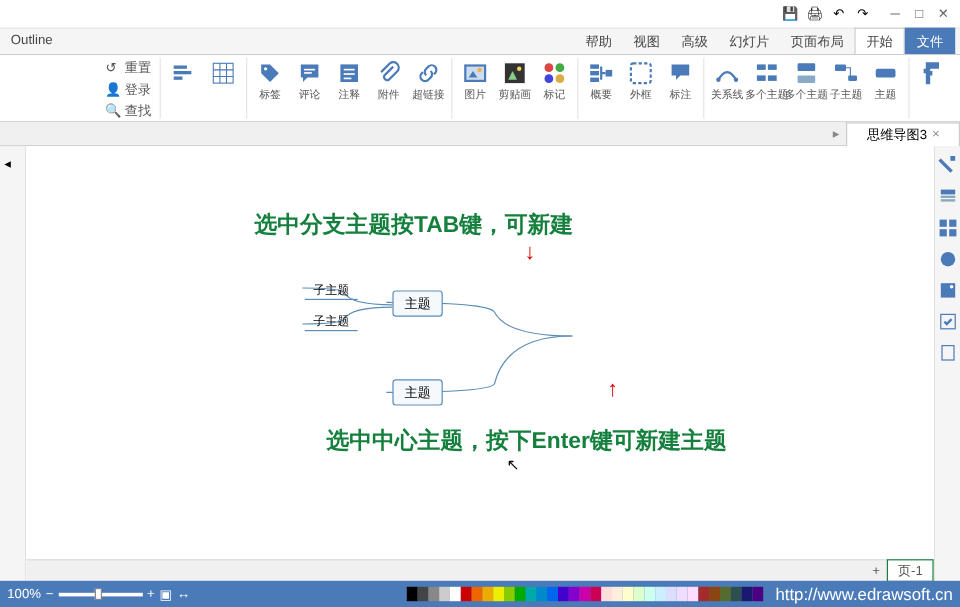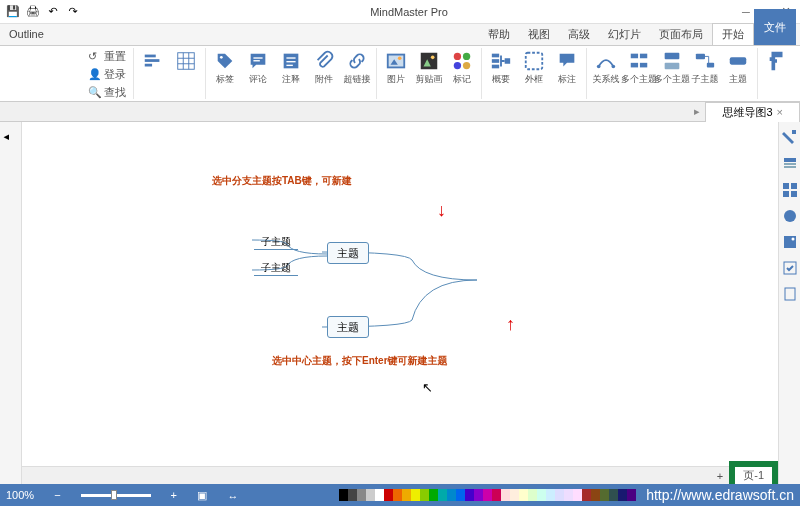--- a/index.html
+++ b/index.html
@@ -5,21 +5,21 @@
 *{margin:0;padding:0;box-sizing:border-box;font-family:'Microsoft YaHei',Arial,sans-serif;font-size:11px;}
 body{width:800px;height:506px;background:#fff;overflow:hidden;position:relative;direction:rtl;}
 body *{direction:ltr;}
 .titlebar{height:24px;background:#fff;display:flex;align-items:center;border-bottom:1px solid #e0e0e0;flex-direction:row-reverse;}
 .titlebar-title{flex:1;text-align:center;color:#444;}
 .win-controls{display:flex;gap:8px;padding:0 8px;}
 .win-btn{width:12px;height:12px;display:flex;align-items:center;justify-content:center;color:#666;cursor:pointer;}
 .qat{display:flex;gap:6px;padding:0 6px;}
 .qat-icon{width:14px;height:14px;display:flex;align-items:center;justify-content:center;}
 .tabbar{height:22px;background:#f5f5f5;display:flex;align-items:flex-end;border-bottom:1px solid #ccc;flex-direction:row-reverse;padding-right:4px;}
-.file-btn{background:#4a7ab8;color:#fff;padding:3px 10px;height:36px;display:flex;align-items:center;}
+.file-btn{background:#4a7ab8;color:#fff;padding:3px 10px;height:22px;display:flex;align-items:center;}
 .tab{padding:3px 9px;color:#444;height:22px;display:flex;align-items:center;cursor:pointer;}
 .tab.active{background:#fff;border:1px solid #ccc;border-bottom:none;}
 .ribbon{height:56px;background:#fff;border-bottom:1px solid #ccc;display:flex;flex-direction:row-reverse;padding:2px 4px;}
 .rgroup{display:flex;flex-direction:column;align-items:center;padding:0 4px;border-left:1px solid #e5e5e5;}
 .rgroup:last-child{border-left:none;}
 .rrow{display:flex;gap:3px;flex-direction:row-reverse;}
 .rbig{width:30px;height:38px;display:flex;flex-direction:column;align-items:center;justify-content:flex-start;cursor:pointer;padding-top:2px;}
 .rbig .icn{width:22px;height:22px;}
 .rbig .lbl{font-size:9px;color:#555;margin-top:1px;white-space:nowrap;}
 .rstack{display:flex;flex-direction:column;gap:1px;}
@@ -31,45 +31,44 @@
 .workspace{position:absolute;top:122px;bottom:22px;left:22px;right:22px;background:#fff;}
 .rightbar{position:absolute;top:122px;bottom:22px;right:0;width:22px;background:#f5f5f5;border-left:1px solid #ddd;display:flex;flex-direction:column;align-items:center;padding-top:8px;gap:10px;}
 .rightbar .tool{width:16px;height:16px;cursor:pointer;}
 .leftbar{position:absolute;top:122px;bottom:22px;left:0;width:22px;background:#f5f5f5;border-right:1px solid #ddd;display:flex;flex-direction:column;align-items:center;padding-top:8px;gap:12px;}
 .leftbar .tool{width:14px;height:14px;cursor:pointer;}
 .canvas{position:absolute;inset:0;background:#fff;}
 .node{position:absolute;border:1px solid #5b8db8;border-radius:3px;display:flex;align-items:center;justify-content:center;font-size:11px;}
 .node.central{border:2px solid #4a7ab8;background:#eaf2fb;width:78px;height:32px;}
 .node.topic{background:#f5f9fc;width:42px;height:22px;}
 .node.sub{border:none;border-bottom:1px solid #5b8db8;border-radius:0;width:44px;height:16px;font-size:10px;}
-.hint{position:absolute;color:#c2410c;font-size:10px;font-weight:bold;white-space:nowrap;}
+.hint{position:absolute;color:#15803d;font-size:19px;font-weight:bold;white-space:nowrap;}
 .arrow{position:absolute;color:#d00;font-size:18px;font-weight:bold;}
 svg.connector{position:absolute;overflow:visible;pointer-events:none;}
 .statusbar{position:absolute;bottom:0;left:0;right:0;height:22px;background:#4a7ab8;display:flex;align-items:center;flex-direction:row-reverse;padding:0 6px;}
 .status-url{color:#fff;font-size:14px;}
 .palette{display:flex;gap:0;margin-left:auto;margin-right:10px;}
 .swatch{width:9px;height:12px;}
-.zoom{display:flex;align-items:center;gap:20px;color:#fff;font-size:10px;}
+.zoom{display:flex;align-items:center;gap:4px;color:#fff;font-size:10px;}
 .zoom-slider{width:70px;height:3px;background:#fff;position:relative;}
 .zoom-handle{position:absolute;width:6px;height:10px;background:#fff;border:1px solid #888;top:-4px;left:30px;}
 .pagebar{position:absolute;bottom:22px;left:22px;right:22px;height:18px;background:#f0f0f0;border-top:1px solid #ddd;display:flex;align-items:center;flex-direction:row-reverse;font-size:10px;color:#555;}
-.pagetab{background:#fff;border:6px solid #15803d;padding:1px 8px;}
+.pagetab{background:#fff;border:1px solid #15803d;padding:1px 8px;}
 .cursor-img{position:absolute;font-size:13px;color:#000;}
 .icn svg{width:100%;height:100%;}
 </style>
 </head>
 <body>
 
 <div class="titlebar">
   <div class="win-controls">
     <span class="win-btn">─</span>
     <span class="win-btn">□</span>
     <span class="win-btn">✕</span>
   </div>
-  <div class="titlebar-title">MindMaster Pro</div>
   <div class="qat">
     <span class="qat-icon">💾</span>
     <span class="qat-icon">🖨</span>
     <span class="qat-icon">↶</span>
     <span class="qat-icon">↷</span>
   </div>
 </div>
 
 <div class="tabbar">
   <div class="file-btn">文件</div>

